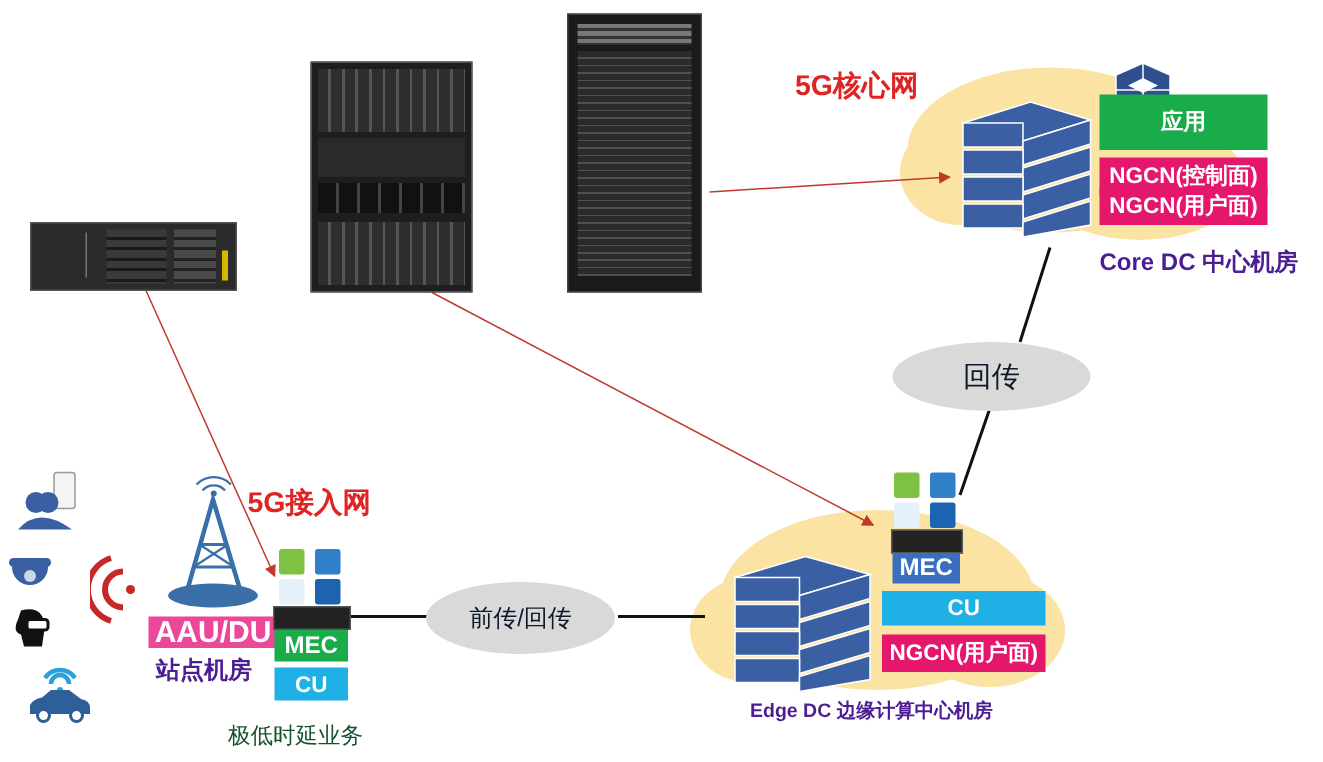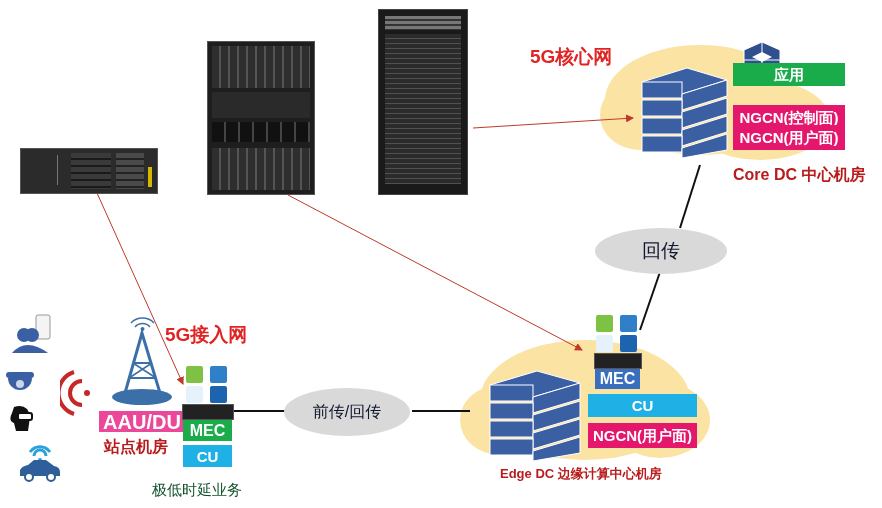--- a/index.html
+++ b/index.html
@@ -7,21 +7,21 @@
          font-family: "Liberation Sans", "DejaVu Sans", sans-serif; }
   .abs { position: absolute; }
   svg.layer { position: absolute; left: 0; top: 0; }
   .label { position: absolute; font-weight: bold; white-space: nowrap; }
   .net-title { color: #e02424; font-size: 19px; font-weight: bold; }
   .box { position: absolute; color: #fff; font-weight: bold; text-align: center;
          font-size: 15px; line-height: 1; display: flex; align-items: center; justify-content: center; }
   .ellipse { position: absolute; background: #d9d9d9; border-radius: 50%;
              display: flex; align-items: center; justify-content: center;
              color: #0f172a; font-size: 19px; }
-  .caption { position: absolute; font-weight: bold; font-size: 15px; color: #b91c1c; white-space: nowrap; }
+  .caption { position: absolute; font-weight: bold; font-size: 15px; color: #4c1d95; white-space: nowrap; }
   .green-note { position: absolute; color: #14532d; font-size: 15px; white-space: nowrap; }
   .app-icon { position: absolute; width: 17px; height: 17px; border-radius: 2px; }
 </style>
 </head>
 <body>
 
 <svg class="layer" width="882" height="508">
   <defs>
     <marker id="arrowhead" markerWidth="8" markerHeight="8" refX="7" refY="4" orient="auto">
       <path d="M0,0 L8,4 L0,8 z" fill="#c0392b"></path>
@@ -89,21 +89,21 @@
 
 <div class="abs" style="left:742px;top:40px;width:40px;height:40px;">
   <svg width="40" height="40">
     <polygon points="20,2 38,10 38,30 20,38 2,30 2,10" fill="#2f4f8f" stroke="#fff" stroke-width="1"></polygon>
     <polygon points="20,12 30,17 20,22 10,17" fill="#ffffff"></polygon>
     <line x1="20" y1="2" x2="20" y2="38" stroke="#fff"></line>
     <line x1="2" y1="20" x2="38" y2="20" stroke="#fff"></line>
   </svg>
 </div>
 
-<div class="box" style="left:733px;top:63px;width:112px;height:23px;background:#1aab4a;">应用</div>
+<div class="box" style="left:733px;top:63px;width:112px;height:37px;background:#1aab4a;">应用</div>
 <div class="box" style="left:733px;top:93px;width:112px;height:25px;background:#e5176d;margin-top:12px;">NGCN(控制面)</div>
 <div class="box" style="left:733px;top:125px;width:112px;height:25px;background:#e5176d;">NGCN(用户面)</div>
 <div class="caption" style="left:733px;top:165px;font-size:16px;">Core DC 中心机房</div>
 
 <div class="ellipse" style="left:595px;top:228px;width:132px;height:46px;">回传</div>
 
 <div class="ellipse" style="left:284px;top:388px;width:126px;height:48px;font-size:16px;">前传/回传</div>
 
 <div class="abs" style="left:485px;top:365px;width:100px;height:96px;">
   <svg width="100" height="96">

